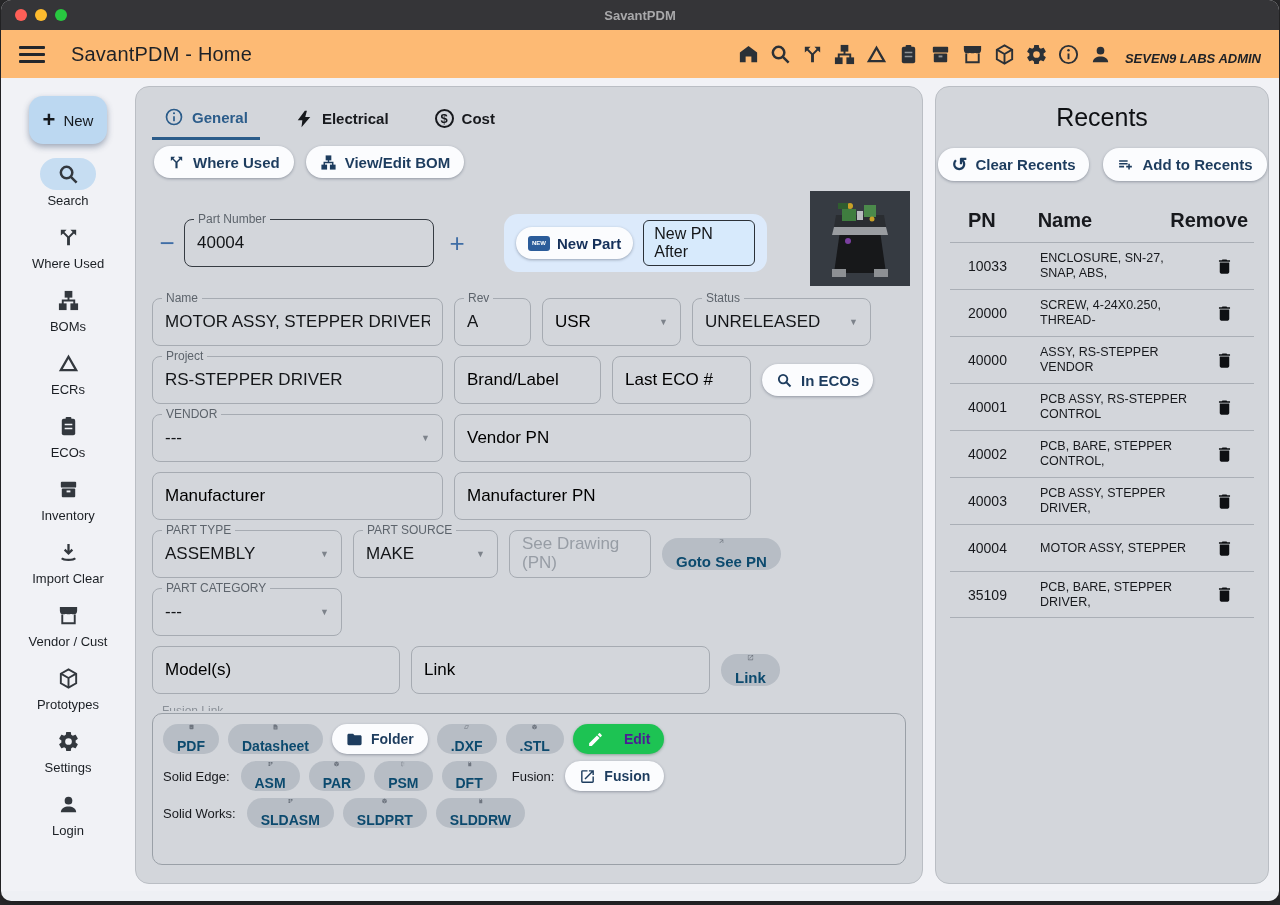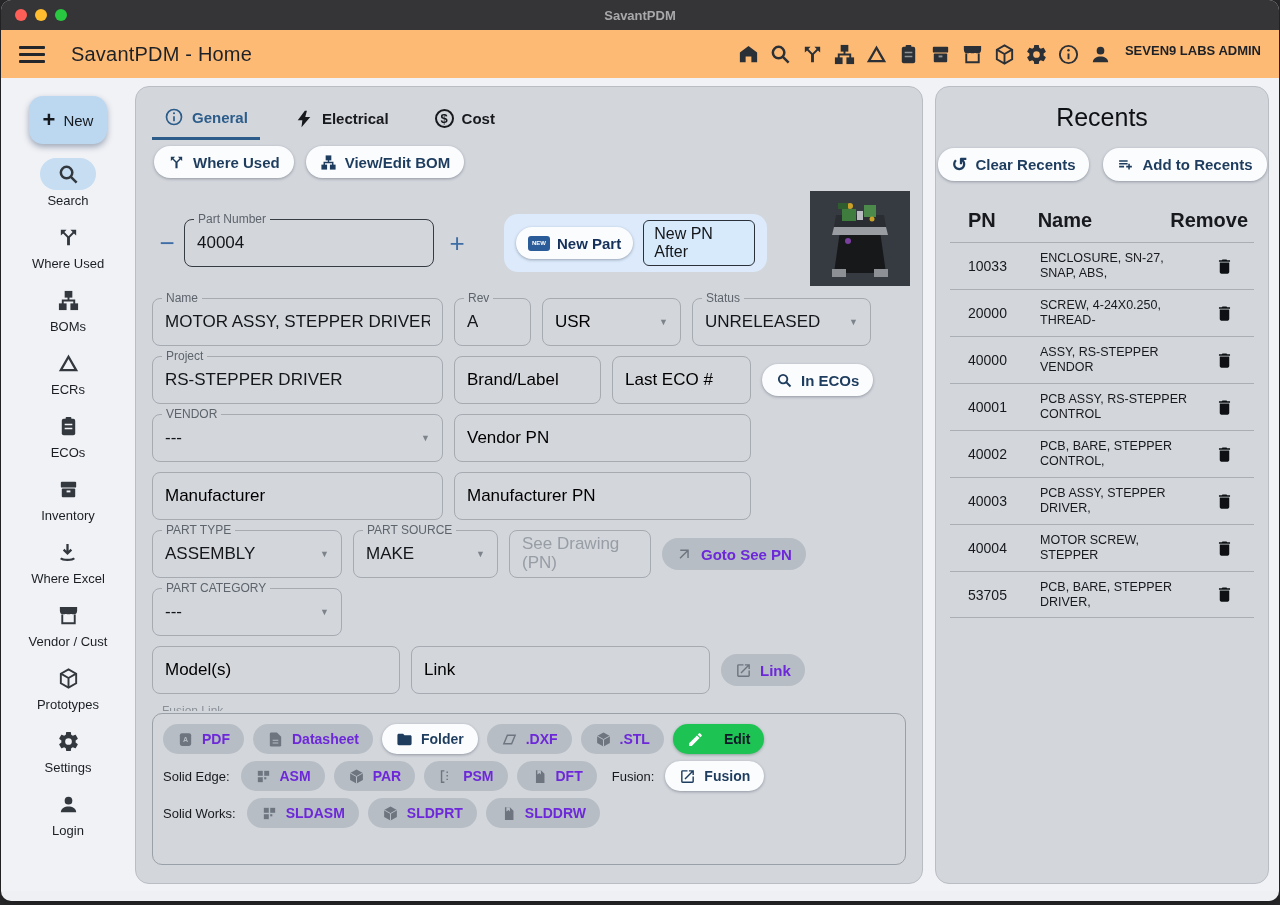--- a/index.html
+++ b/index.html
@@ -14,21 +14,21 @@
   .tl { width:12px; height:12px; border-radius:50%; }
   .tl.red{background:#ff5f57}.tl.yellow{background:#febc2e}.tl.green{background:#28c840}
   .titlebar-title { position:absolute; left:0; right:0; text-align:center; color:#a9a9ab;
     font-size:13px; font-weight:bold; }
 
   
   .appbar { height:48px; background:#fdba74; display:flex; align-items:center; padding:12px 18px; }
   .hamburger { width:26px; display:flex; flex-direction:column; gap:4px; cursor:pointer; }
   .hamburger span { height:3px; background:#23272c; border-radius:1px; }
   .appbar-title { font-size:20px; color:#1d2127; margin-left:26px; letter-spacing:.2px; }
-  .appbar-icons { margin-left:auto; display:flex; align-items:flex-start; gap:9px; }
+  .appbar-icons { margin-left:auto; display:flex; align-items:flex-end; gap:9px;font-style:italic; }
   .tbicon { width:23px; height:23px; color:#2b3036; display:inline-flex; }
   .tbicon svg { width:100%; height:100%; }
   .appbar-user { font-size:13px; font-weight:bold; color:#1d2127; margin-left:4px; white-space:nowrap; }
 
   
   .content { position:relative; height:813px; background:#f1f2f6; }
 
   
   .sidebar { position:absolute; left:0; top:0; width:134px; height:100%; background:#f1f2f6;
     display:flex; flex-direction:column; align-items:center; padding-top:18px; }
@@ -56,22 +56,22 @@
   .tab.active { color:#2b5c8a; border-bottom:3px solid #2b5c8a; }
   .tabicon { width:20px; height:20px; display:inline-flex; }
   .tabicon svg { width:100%; height:100%; }
   .dollar-circle { width:19px; height:19px; border:2px solid #17191d; border-radius:50%;
     display:flex; align-items:center; justify-content:center; font-size:13px; font-weight:bold; color:#17191d; }
 
   .quick-row { display:flex; gap:12px; margin:6px 0 0 2px; }
   .pill { display:inline-flex; align-items:center; gap:8px; height:32px; padding:0 14px;
     border-radius:16px; font-size:15px; font-weight:bold; cursor:pointer; white-space:nowrap; }
   .pill.white { background:#fbfcfe; color:#1d3c5e; box-shadow:0 1px 3px rgba(50,60,80,.4); }
-  .pill.disabled { background:#b7bdc5; color:#6d28d9; cursor:default; }
-  .pill.green { background:#1dc353; color:#0f172a; box-shadow:0 1px 3px rgba(30,90,50,.4);gap:20px; }
+  .pill.disabled { background:#b7bdc5; color:#0c4a6e; cursor:default;flex-direction:column; }
+  .pill.green { background:#1dc353; color:#4c1d95; box-shadow:0 1px 3px rgba(30,90,50,.4);gap:20px; }
   .pill svg { width:17px; height:17px; }
 
   
   .part-row { display:flex; align-items:center; margin-top:36px; }
   .stepper-sign { font-size:26px; color:#3f6ea6; width:30px; text-align:center; cursor:pointer; }
   .fieldset { position:relative; border:1px solid #a6abb2; border-radius:8px; height:48px;
     display:flex; align-items:center; padding:0 12px; background:transparent; }
   .fieldset .legend { position:absolute; top:-8px; left:9px; font-size:12px; color:#5d646c;
     background:#d3d6db; padding:0 4px; white-space:nowrap; }
   .fieldset .value { font-size:17px; color:#141619; white-space:nowrap; overflow:hidden; }
@@ -288,21 +288,21 @@
           </span>
         <span class="side-label">Inventory</span>
       </div>
       <div class="side-item">
         <span class="side-icon">
           <svg viewBox="0 0 24 24" fill="none" stroke="currentColor" stroke-width="2.4">
               <path d="M12 3v9M8 9l4 4 4-4"></path>
               <path d="M5 18c2 2.2 12 2.2 14 0"></path>
             </svg>
           </span>
-        <span class="side-label">Where Excel</span>
+        <span class="side-label">Import Clear</span>
       </div>
       <div class="side-item">
         <span class="side-icon">
           <svg viewBox="0 0 24 24" fill="none" stroke="currentColor" stroke-width="2">
               <path d="M4 4h16v3c0 1.6-1.1 2.8-2.7 2.8-1.5 0-2.6-1.2-2.6-2.8 0 1.6-1.2 2.8-2.7 2.8S9.3 8.6 9.3 7c0 1.6-1.1 2.8-2.6 2.8C5.1 9.8 4 8.6 4 7Z" fill="currentColor"></path>
               <path d="M5.5 11v9h13v-9"></path>
             </svg>
           </span>
         <span class="side-label">Vendor / Cust</span>
       </div>
@@ -706,29 +706,29 @@
           <span class="rc-pn">40003</span>
           <span class="rc-name">PCB ASSY, STEPPER DRIVER,</span>
           <span class="rc-rm">
               <svg viewBox="0 0 24 24" fill="#0e1013">
                 <path d="M6 19c0 1.1.9 2 2 2h8c1.1 0 2-.9 2-2V7H6v12zM19 4h-3.5l-1-1h-5l-1 1H5v2h14V4z"></path>
               </svg>
             </span>
         </div>
         <div class="rrow">
           <span class="rc-pn">40004</span>
-          <span class="rc-name">MOTOR SCREW, STEPPER</span>
+          <span class="rc-name">MOTOR ASSY, STEPPER</span>
           <span class="rc-rm">
               <svg viewBox="0 0 24 24" fill="#0e1013">
                 <path d="M6 19c0 1.1.9 2 2 2h8c1.1 0 2-.9 2-2V7H6v12zM19 4h-3.5l-1-1h-5l-1 1H5v2h14V4z"></path>
               </svg>
             </span>
         </div>
         <div class="rrow" style="border-bottom:1px solid #aaafb6;">
-          <span class="rc-pn">53705</span>
+          <span class="rc-pn">35109</span>
           <span class="rc-name">PCB, BARE, STEPPER DRIVER,</span>
           <span class="rc-rm">
               <svg viewBox="0 0 24 24" fill="#0e1013">
                 <path d="M6 19c0 1.1.9 2 2 2h8c1.1 0 2-.9 2-2V7H6v12zM19 4h-3.5l-1-1h-5l-1 1H5v2h14V4z"></path>
               </svg>
             </span>
         </div>
       </div>
     </div>
 

